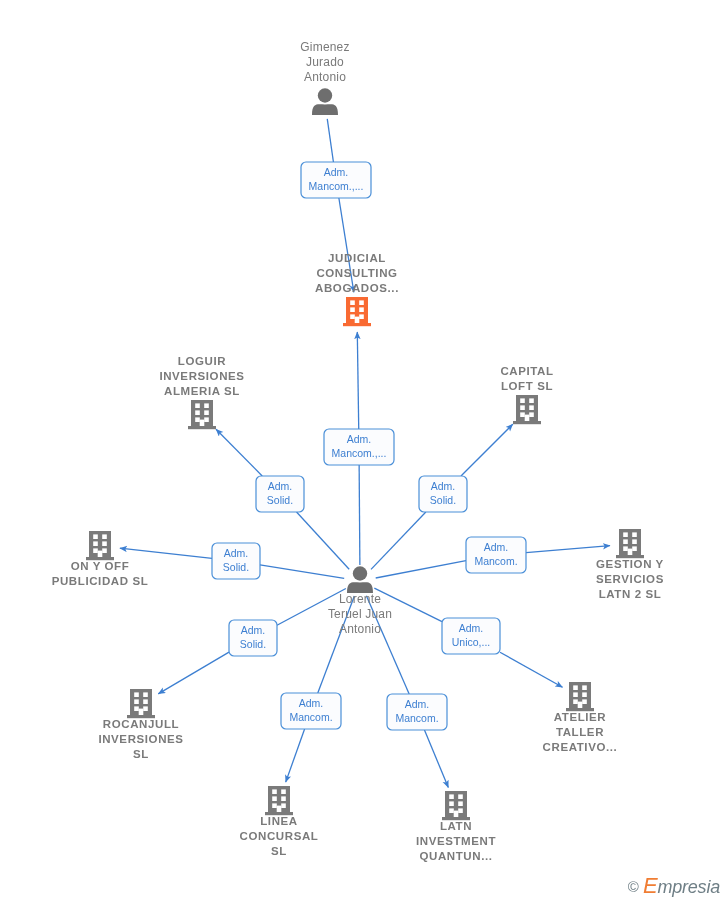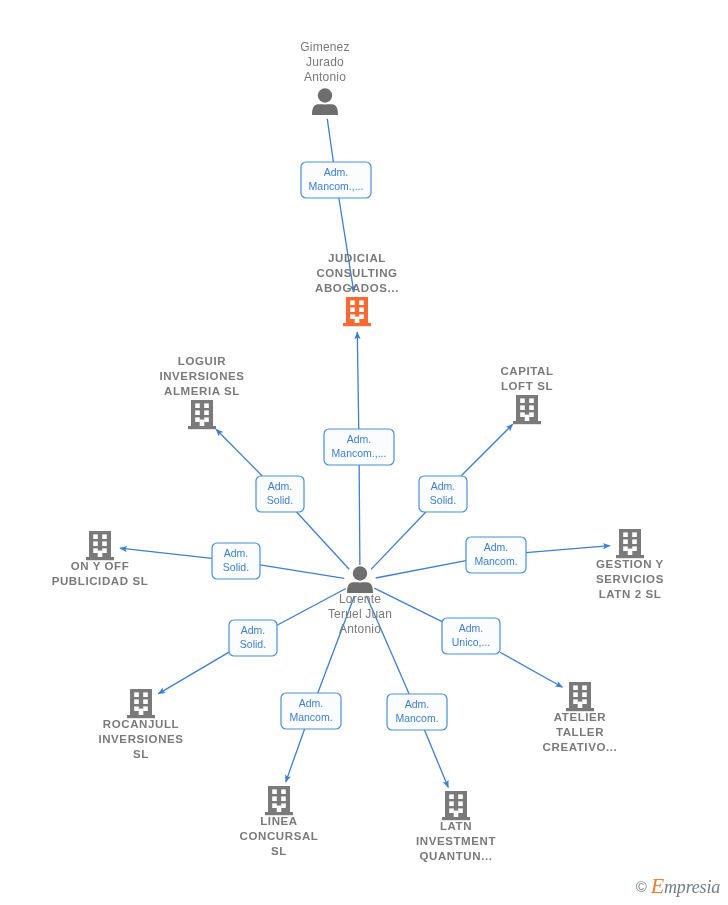--- a/index.html
+++ b/index.html
@@ -67,21 +67,21 @@
   }
   #watermark .copy-mark {
     font-size: 15px;
     color: #6f7f86;
     font-family: "Liberation Sans", sans-serif;
   }
   #watermark .brand {
     font-size: 18px;
     font-style: italic;
     color: #6f7f86;
-    font-family: Liberation Serif, serif;
+    font-family: Liberation Sans, sans-serif;
     letter-spacing: -0.2px;
   }
   #watermark .brand .brand-initial {
     color: #f07d33;
     font-size: 22px;
   }
 </style>
 </head>
 <body>
 

